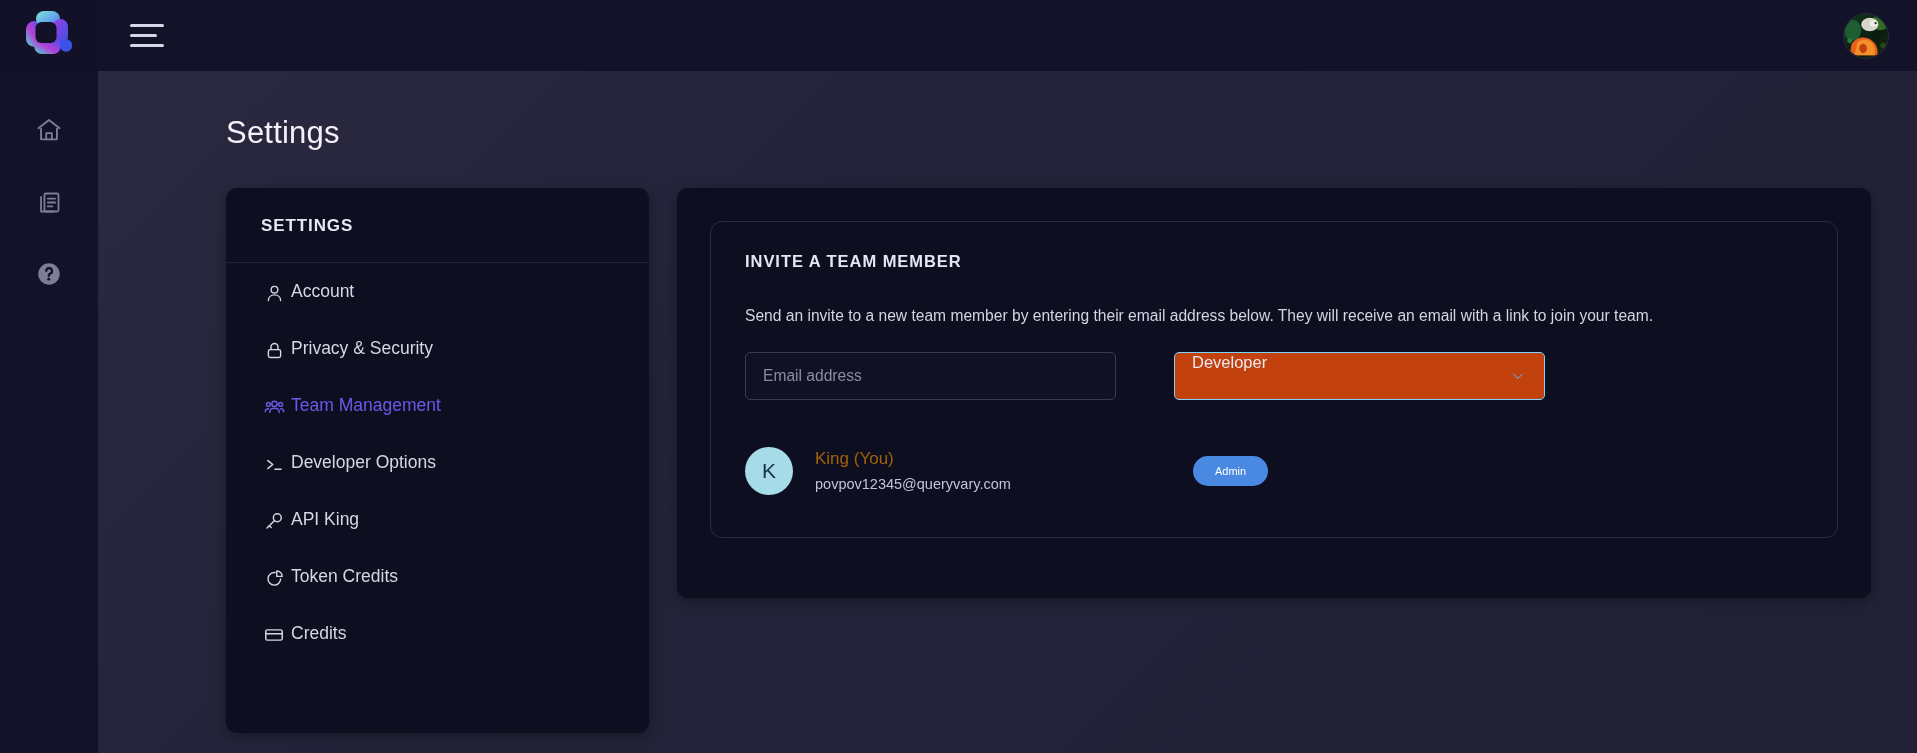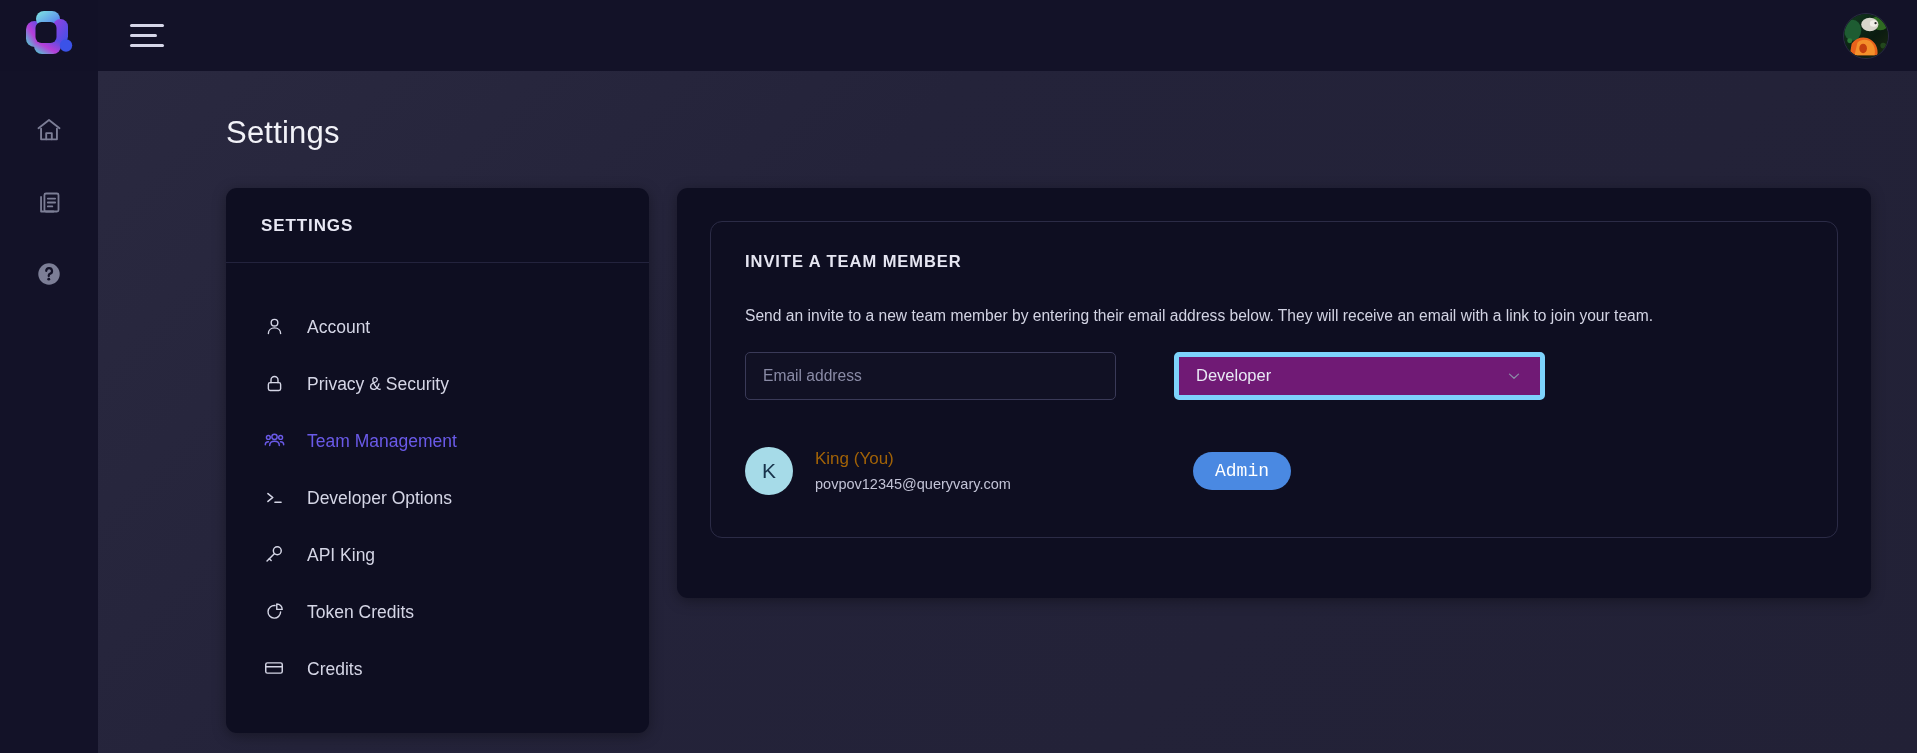--- a/index.html
+++ b/index.html
@@ -145,22 +145,22 @@
   .settings-card-head h2 {
     font-size: 17px;
     font-weight: bold;
     letter-spacing: .9px;
     color: #e8e8f4;
   }
   .settings-nav { padding: 18px 0 30px 0; }
 
   .nav-item {
     display: flex;
-    align-items: flex-end;
-    gap: 21px;
+    align-items: flex-start;
+    gap: 5px;
     height: 57px;
     padding-left: 36px;
     cursor: pointer;
     color: #d5d6e6;
     font-size: 17.5px;
   }
   .nav-item .nav-ico {
     width: 24px; height: 24px;
     display:flex; align-items:center; justify-content:center;
     flex: 0 0 24px;
@@ -213,25 +213,25 @@
     font-family: "Liberation Sans", sans-serif;
     padding: 0 17px;
     outline: none;
   }
   .email-input::placeholder { color: #8a8ba6; }
 
   .role-select {
     position: relative;
     width: 371px;
     height: 48px;
-    background: #701a75;
-    border: 5px solid #7dd3fc;
+    background: #c2410c;
+    border: 1px solid #7dd3fc;
     border-radius: 5px;
     display: flex;
-    align-items: center;
+    align-items: flex-start;
     padding: 0 17px;
     cursor: pointer;
   }
   .role-select .role-val { font-size: 16.5px; color: #e8e8f4; }
   .role-select .chev {
     position: absolute; right: 17px; top: 50%; transform: translateY(-50%);
     width: 18px; height: 18px;
   }
 
   .send-btn {
@@ -269,26 +269,26 @@
     flex: 0 0 48px;
   }
   .member-meta { margin-left: 22px; min-width: 340px; }
   .member-name { font-size: 17px; color: #a16207; margin-bottom: 7px; }
   .member-email { font-size: 14.5px; color: #c2c3d6; }
 
   .role-badge {
     margin-left: 38px;
     background: #4a89e2;
     color: #ffffff;
-    font-size: 18px;
+    font-size: 11px;
     border-radius: 999px;
     padding: 9px 22px;
     cursor: pointer;
     border: none;
-    font-family: Liberation Mono, monospace;
+    font-family: Liberation Sans, sans-serif;
   }
 </style>
 </head>
 <body>
 
 <div id="app">
 
   <div class="rail">
     <div class="rail-logo-cell">
       <svg class="logo-q" viewBox="0 0 58 58">

